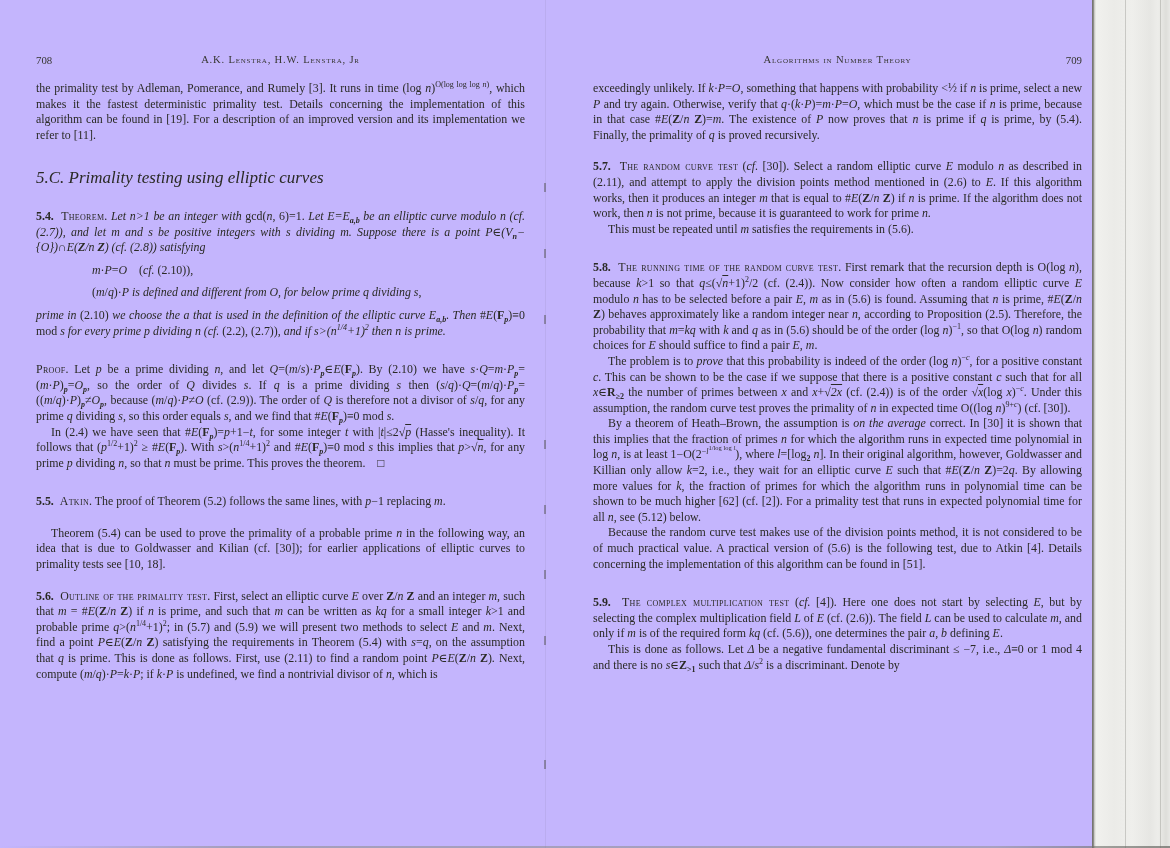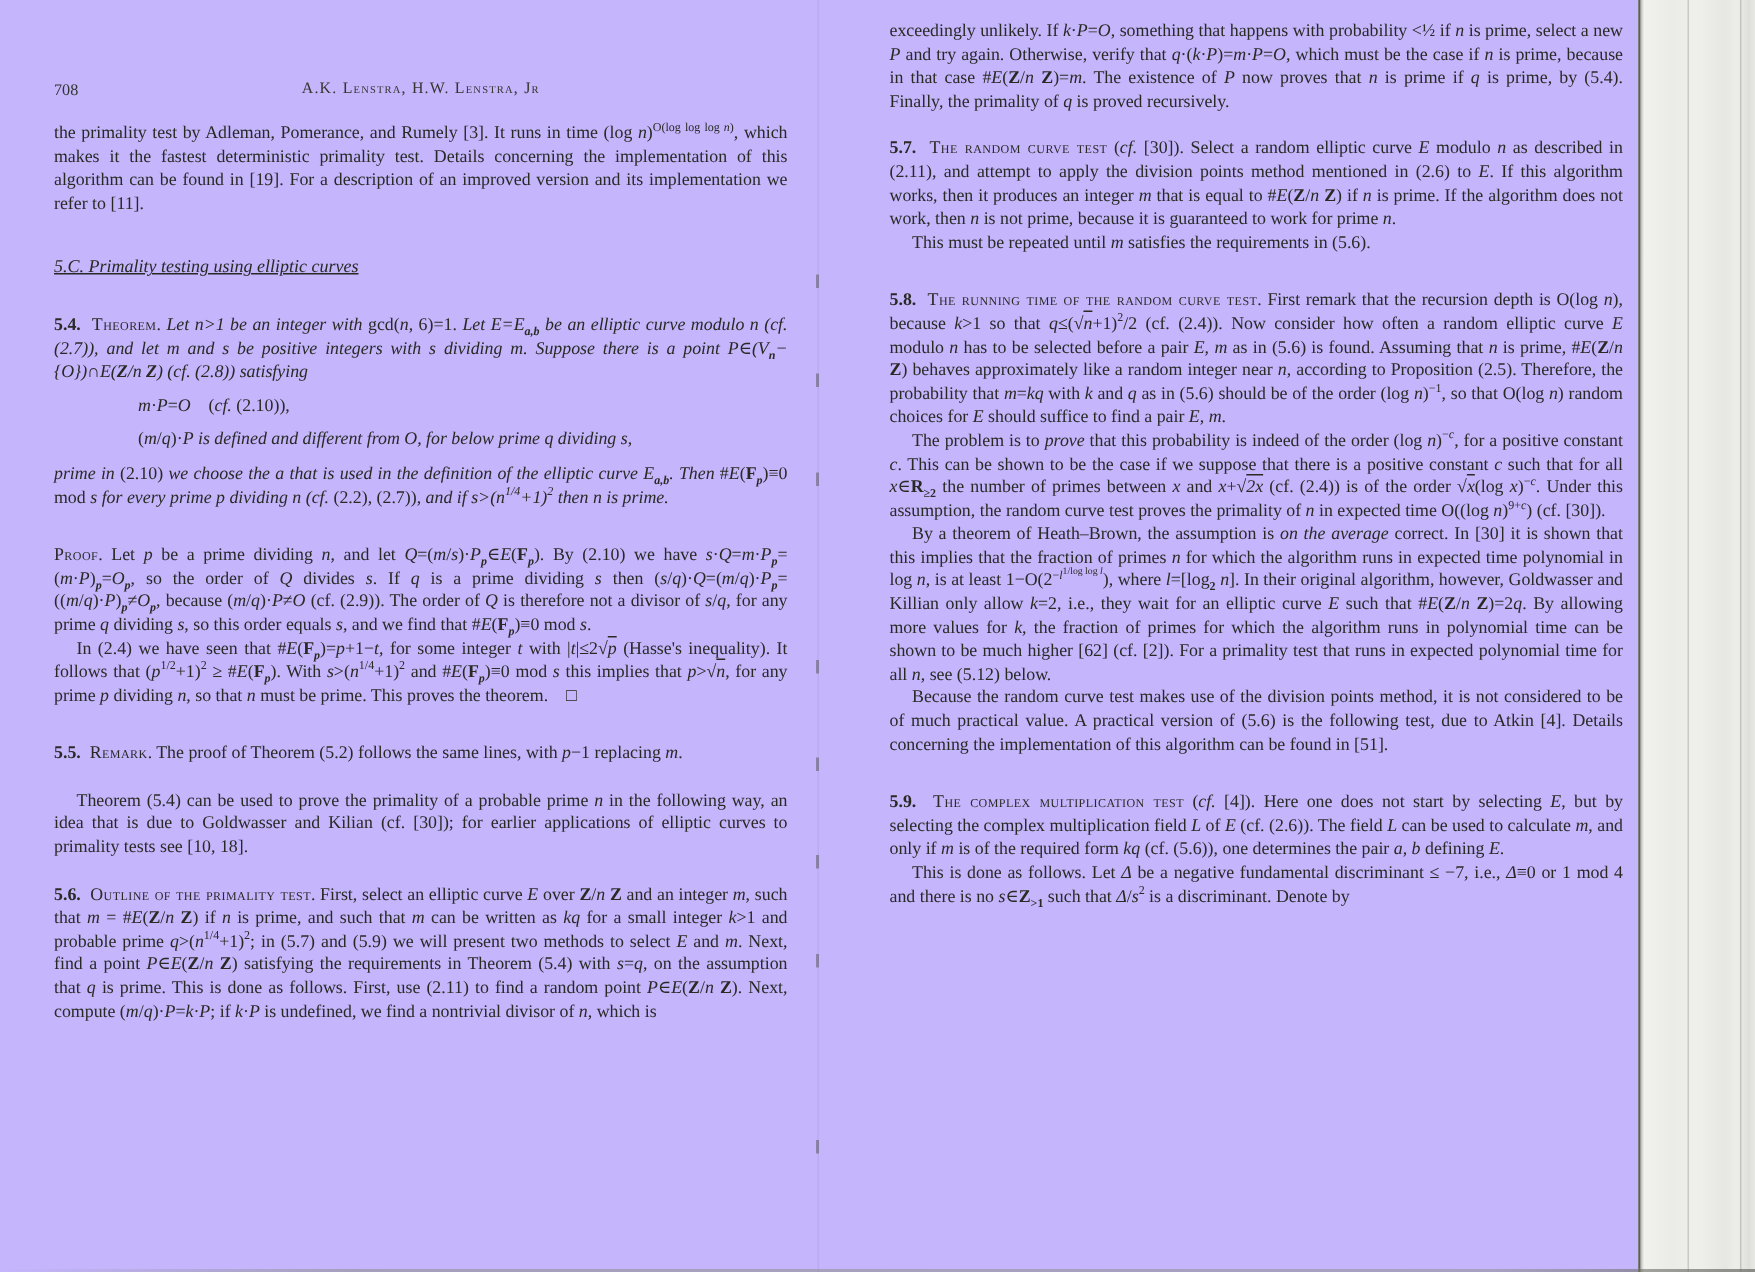--- a/index.html
+++ b/index.html
@@ -17,21 +17,21 @@
   .page-left .pagenum{left:0;}
   .page-right .pagenum{right:0;}
   .content{margin-top:13px;font-size:11.9px;line-height:15.6px;
         text-align:justify;}
   .blk{margin:0;}
   .indent{text-indent:15px;}
   .gap-sm{margin-top:6px;}
   .gap-md{margin-top:16px;}
   .gap-lg{margin-top:23px;}
   .gap-xl{margin-top:27px;}
-  .sec-head{font-style:italic;text-align:left;font-size:12px;text-decoration:underline;}
+  .sec-head{font-style:italic;text-align:left;font-size:17px;}
   .math{margin:7px 0 7px 56px;text-align:left;}
   .sc{font-variant:small-caps;letter-spacing:0.3px;}
   .it{font-style:italic;}
   .ol{text-decoration:overline;}
   sup{font-size:8px;line-height:0;}
   sub{font-size:8px;line-height:0;font-weight:bold;}
   sup sup{font-size:6.5px;}
   b{font-weight:bold;}
   
   .gutter{position:absolute;left:545px;top:0;width:1px;height:100%;
@@ -62,38 +62,42 @@
     </div>
     <div class="content">
         <div class="blk p">the primality test by Adleman, Pomerance, and Rumely [3]. It runs in time (log <i>n</i>)<sup>O(log log log <i>n</i>)</sup>, which makes it the fastest deterministic primality test. Details concerning the implementation of this algorithm can be found in [19]. For a description of an improved version and its implementation we refer to [11].</div>
         <div class="blk sec-head gap-xl">5.C. Primality testing using elliptic curves</div>
         <div class="blk p gap-lg"><b>5.4.</b>&nbsp; <span class="sc">Theorem</span>. <span class="it">Let n&gt;1 be an integer with</span> gcd(<i>n</i>, 6)=1. <span class="it">Let E=E<sub>a,b</sub> be an elliptic curve modulo n (cf. (2.7)), and let m and s be positive integers with s dividing m. Suppose there is a point P∈(V<sub>n</sub>−{O})∩E(<b>Z</b>/n <b>Z</b>) (cf. (2.8)) satisfying</span></div>
         <div class="blk math"><i>m</i>·<i>P</i>=<i>O</i> (<i>cf.</i> (2.10)),</div>
         <div class="blk math">(<i>m</i>/<i>q</i>)·<i>P</i> <span class="it">is defined and different from O, for below prime q dividing s</span>,</div>
         <div class="blk p"><span class="it">prime in</span> (2.10) <span class="it">we choose the a that is used in the definition of the elliptic curve E<sub>a,b</sub>. Then</span> #<i>E</i>(<b>F</b><sub><i>p</i></sub>)≡0 mod <i>s</i> <span class="it">for every prime p dividing n (cf.</span> (2.2), (2.7)), <span class="it">and if s&gt;(n<sup>1/4</sup>+1)<sup>2</sup> then n is prime.</span></div>
         <div class="blk p gap-lg"><span class="sc">Proof</span>. Let <i>p</i> be a prime dividing <i>n</i>, and let <i>Q</i>=(<i>m</i>/<i>s</i>)·<i>P<sub>p</sub></i>∈<i>E</i>(<b>F</b><sub><i>p</i></sub>). By (2.10) we have <i>s</i>·<i>Q</i>=<i>m</i>·<i>P<sub>p</sub></i>=(<i>m</i>·<i>P</i>)<sub><i>p</i></sub>=<i>O<sub>p</sub></i>, so the order of <i>Q</i> divides <i>s</i>. If <i>q</i> is a prime dividing <i>s</i> then (<i>s</i>/<i>q</i>)·<i>Q</i>=(<i>m</i>/<i>q</i>)·<i>P<sub>p</sub></i>=((<i>m</i>/<i>q</i>)·<i>P</i>)<sub><i>p</i></sub>≠<i>O<sub>p</sub></i>, because (<i>m</i>/<i>q</i>)·<i>P</i>≠<i>O</i> (cf. (2.9)). The order of <i>Q</i> is therefore not a divisor of <i>s</i>/<i>q</i>, for any prime <i>q</i> dividing <i>s</i>, so this order equals <i>s</i>, and we find that #<i>E</i>(<b>F</b><sub><i>p</i></sub>)≡0 mod <i>s</i>.</div>
         <div class="blk p indent">In (2.4) we have seen that #<i>E</i>(<b>F</b><sub><i>p</i></sub>)=<i>p</i>+1−<i>t</i>, for some integer <i>t</i> with |<i>t</i>|≤2<i>√<span class="ol">p</span></i> (Hasse's inequality). It follows that (<i>p</i><sup>1/2</sup>+1)<sup>2</sup> ≥ #<i>E</i>(<b>F</b><sub><i>p</i></sub>). With <i>s</i>&gt;(<i>n</i><sup>1/4</sup>+1)<sup>2</sup> and #<i>E</i>(<b>F</b><sub><i>p</i></sub>)≡0 mod <i>s</i> this implies that <i>p</i>&gt;<i>√<span class="ol">n</span></i>, for any prime <i>p</i> dividing <i>n</i>, so that <i>n</i> must be prime. This proves the theorem. □</div>
-        <div class="blk p gap-lg"><b>5.5.</b>&nbsp; <span class="sc">Remark</span>. The proof of Theorem (5.2) follows the same lines, with <i>p</i>−1 replacing <i>m</i>.</div>
+        <div class="blk p gap-lg"><b>5.5.</b>&nbsp; <span class="sc">Atkin</span>. The proof of Theorem (5.2) follows the same lines, with <i>p</i>−1 replacing <i>m</i>.</div>
         <div class="blk p gap-md indent">Theorem (5.4) can be used to prove the primality of a probable prime <i>n</i> in the following way, an idea that is due to Goldwasser and Kilian (cf. [30]); for earlier applications of elliptic curves to primality tests see [10, 18].</div>
         <div class="blk p gap-md"><b>5.6.</b>&nbsp; <span class="sc">Outline of the primality test</span>. First, select an elliptic curve <i>E</i> over <b>Z</b>/<i>n</i> <b>Z</b> and an integer <i>m</i>, such that <i>m</i> = #<i>E</i>(<b>Z</b>/<i>n</i> <b>Z</b>) if <i>n</i> is prime, and such that <i>m</i> can be written as <i>kq</i> for a small integer <i>k</i>&gt;1 and probable prime <i>q</i>&gt;(<i>n</i><sup>1/4</sup>+1)<sup>2</sup>; in (5.7) and (5.9) we will present two methods to select <i>E</i> and <i>m</i>. Next, find a point <i>P</i>∈<i>E</i>(<b>Z</b>/<i>n</i> <b>Z</b>) satisfying the requirements in Theorem (5.4) with <i>s</i>=<i>q</i>, on the assumption that <i>q</i> is prime. This is done as follows. First, use (2.11) to find a random point <i>P</i>∈<i>E</i>(<b>Z</b>/<i>n</i> <b>Z</b>). Next, compute (<i>m</i>/<i>q</i>)·<i>P</i>=<i>k</i>·<i>P</i>; if <i>k</i>·<i>P</i> is undefined, we find a nontrivial divisor of <i>n</i>, which is</div>
       </div>
   </div>
 
   <div class="gutter">
     <span class="gutter-tick" style="top:183px;"></span>
     <span class="gutter-tick" style="top:249px;"></span>
     <span class="gutter-tick" style="top:315px;"></span>
     <span class="gutter-tick" style="top:440px;"></span>
     <span class="gutter-tick" style="top:505px;"></span>
     <span class="gutter-tick" style="top:570px;"></span>
     <span class="gutter-tick" style="top:636px;"></span>
     <span class="gutter-tick" style="top:760px;"></span>
   </div>
 
   <div class="page page-right">
+    <div class="running-head">
+      <span class="head-title">Algorithms in Number Theory</span>
+      <span class="pagenum">709</span>
+    </div>
     <div class="content">
         <div class="blk p">exceedingly unlikely. If <i>k</i>·<i>P</i>=<i>O</i>, something that happens with probability &lt;½ if <i>n</i> is prime, select a new <i>P</i> and try again. Otherwise, verify that <i>q</i>·(<i>k</i>·<i>P</i>)=<i>m</i>·<i>P</i>=<i>O</i>, which must be the case if <i>n</i> is prime, because in that case #<i>E</i>(<b>Z</b>/<i>n</i> <b>Z</b>)=<i>m</i>. The existence of <i>P</i> now proves that <i>n</i> is prime if <i>q</i> is prime, by (5.4). Finally, the primality of <i>q</i> is proved recursively.</div>
         <div class="blk p gap-md"><b>5.7.</b>&nbsp; <span class="sc">The random curve test</span> (<i>cf.</i> [30]). Select a random elliptic curve <i>E</i> modulo <i>n</i> as described in (2.11), and attempt to apply the division points method mentioned in (2.6) to <i>E</i>. If this algorithm works, then it produces an integer <i>m</i> that is equal to #<i>E</i>(<b>Z</b>/<i>n</i> <b>Z</b>) if <i>n</i> is prime. If the algorithm does not work, then <i>n</i> is not prime, because it is guaranteed to work for prime <i>n</i>.</div>
         <div class="blk p indent">This must be repeated until <i>m</i> satisfies the requirements in (5.6).</div>
         <div class="blk p gap-lg"><b>5.8.</b>&nbsp; <span class="sc">The running time of the random curve test</span>. First remark that the recursion depth is O(log <i>n</i>), because <i>k</i>&gt;1 so that <i>q</i>≤(<i>√<span class="ol">n</span></i>+1)<sup>2</sup>/2 (cf. (2.4)). Now consider how often a random elliptic curve <i>E</i> modulo <i>n</i> has to be selected before a pair <i>E</i>, <i>m</i> as in (5.6) is found. Assuming that <i>n</i> is prime, #<i>E</i>(<b>Z</b>/<i>n</i> <b>Z</b>) behaves approximately like a random integer near <i>n</i>, according to Proposition (2.5). Therefore, the probability that <i>m</i>=<i>kq</i> with <i>k</i> and <i>q</i> as in (5.6) should be of the order (log <i>n</i>)<sup>−1</sup>, so that O(log <i>n</i>) random choices for <i>E</i> should suffice to find a pair <i>E</i>, <i>m</i>.</div>
         <div class="blk p indent">The problem is to <i>prove</i> that this probability is indeed of the order (log <i>n</i>)<sup>−<i>c</i></sup>, for a positive constant <i>c</i>. This can be shown to be the case if we suppose that there is a positive constant <i>c</i> such that for all <i>x</i>∈<b>R</b><sub>≥2</sub> the number of primes between <i>x</i> and <i>x</i>+<i>√<span class="ol">2x</span></i> (cf. (2.4)) is of the order <i>√<span class="ol">x</span></i>(log <i>x</i>)<sup>−<i>c</i></sup>. Under this assumption, the random curve test proves the primality of <i>n</i> in expected time O((log <i>n</i>)<sup>9+<i>c</i></sup>) (cf. [30]).</div>
         <div class="blk p indent">By a theorem of Heath–Brown, the assumption is <i>on the average</i> correct. In [30] it is shown that this implies that the fraction of primes <i>n</i> for which the algorithm runs in expected time polynomial in log <i>n</i>, is at least 1−O(2<sup>−<i>l</i><sup>1/log log <i>l</i></sup></sup>), where <i>l</i>=[log<sub>2</sub> <i>n</i>]. In their original algorithm, however, Goldwasser and Killian only allow <i>k</i>=2, i.e., they wait for an elliptic curve <i>E</i> such that #<i>E</i>(<b>Z</b>/<i>n</i> <b>Z</b>)=2<i>q</i>. By allowing more values for <i>k</i>, the fraction of primes for which the algorithm runs in polynomial time can be shown to be much higher [62] (cf. [2]). For a primality test that runs in expected polynomial time for all <i>n</i>, see (5.12) below.</div>
         <div class="blk p indent">Because the random curve test makes use of the division points method, it is not considered to be of much practical value. A practical version of (5.6) is the following test, due to Atkin [4]. Details concerning the implementation of this algorithm can be found in [51].</div>
         <div class="blk p gap-lg"><b>5.9.</b>&nbsp; <span class="sc">The complex multiplication test</span> (<i>cf.</i> [4]). Here one does not start by selecting <i>E</i>, but by selecting the complex multiplication field <i>L</i> of <i>E</i> (cf. (2.6)). The field <i>L</i> can be used to calculate <i>m</i>, and only if <i>m</i> is of the required form <i>kq</i> (cf. (5.6)), one determines the pair <i>a</i>, <i>b</i> defining <i>E</i>.</div>
         <div class="blk p indent">This is done as follows. Let <i>Δ</i> be a negative fundamental discriminant ≤ −7, i.e., <i>Δ</i>≡0 or 1 mod 4 and there is no <i>s</i>∈<b>Z</b><sub>&gt;1</sub> such that <i>Δ</i>/<i>s</i><sup>2</sup> is a discriminant. Denote by</div>

